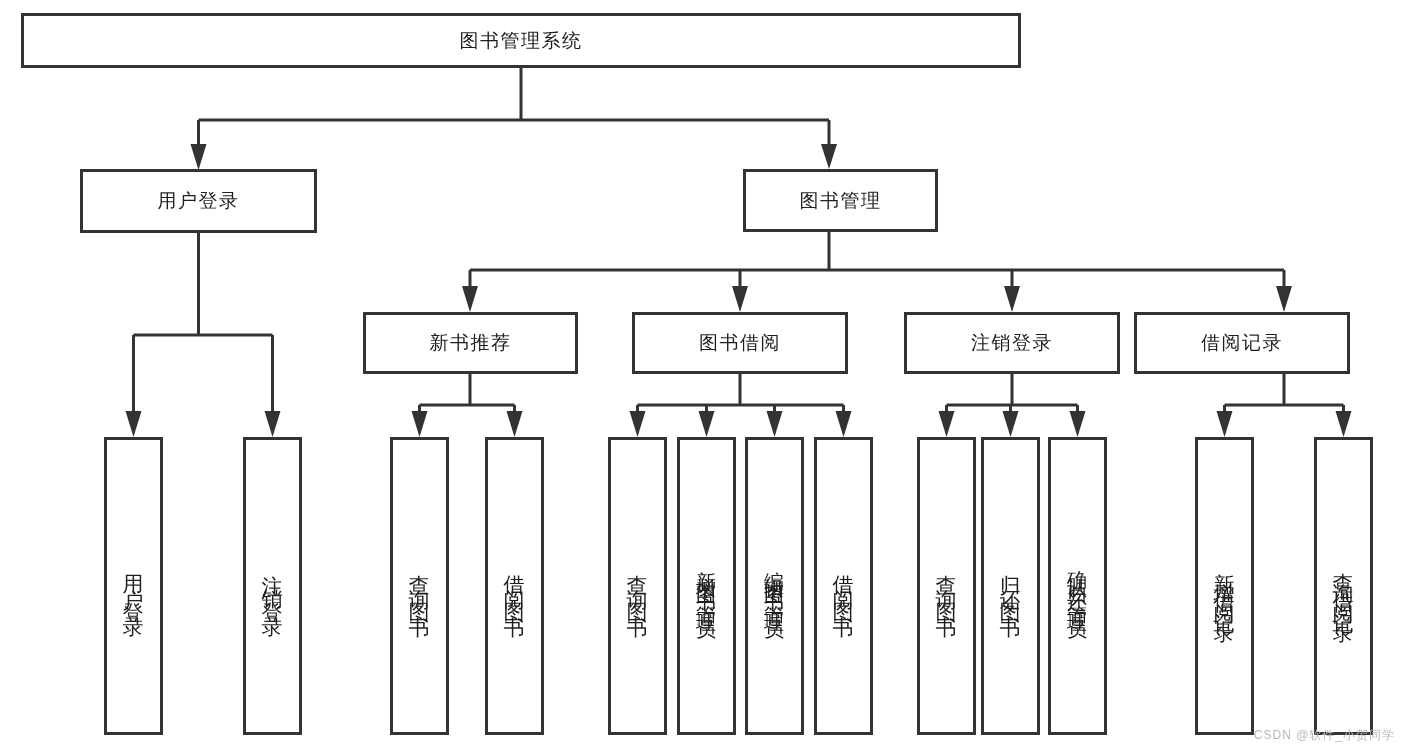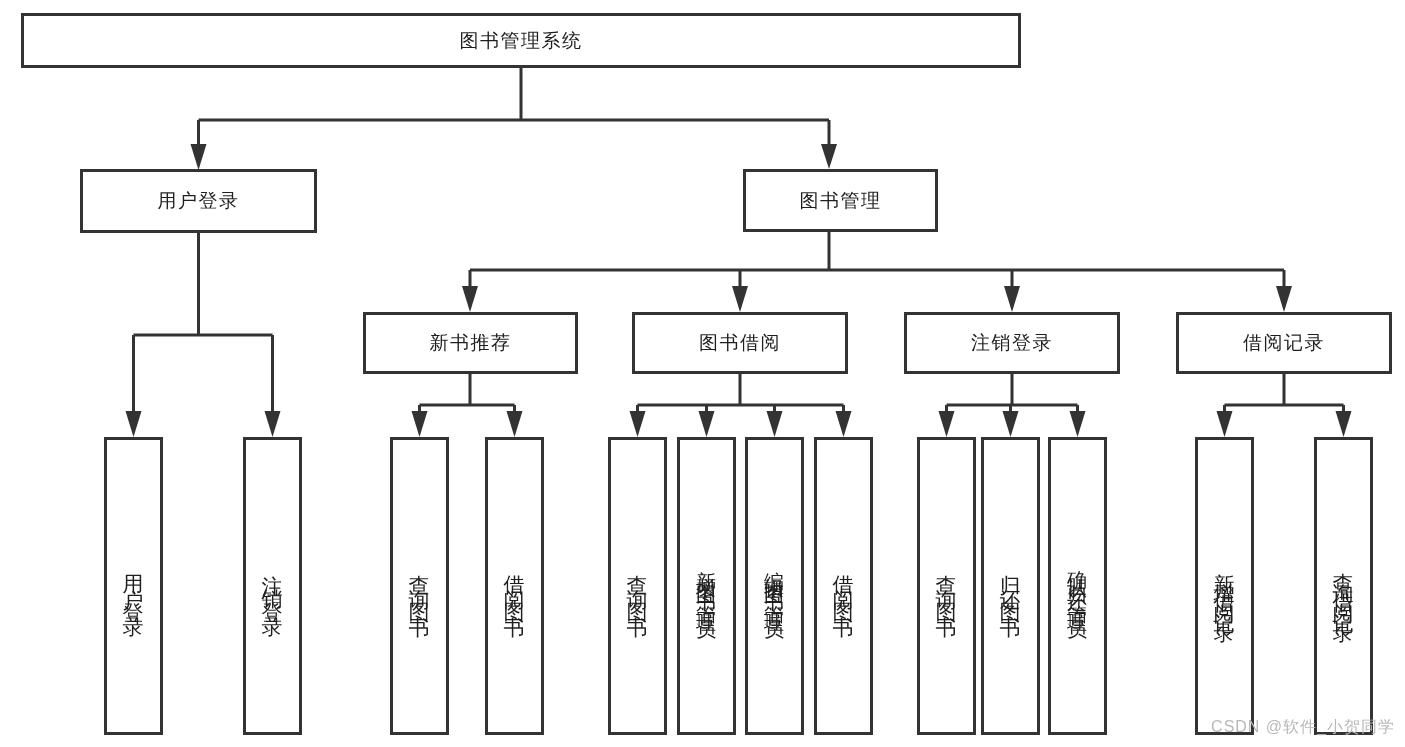--- a/index.html
+++ b/index.html
@@ -63,22 +63,22 @@
     letter-spacing: 14px;
     color: var(--text, #1f1f1f);
     line-height: 1;
     white-space: nowrap;
   }
   .vbox.medium .vtext { letter-spacing: 10px; }
   .vbox.dense .vtext  { font-size: 20px; letter-spacing: 7px; }
   .watermark {
     position: absolute;
     right: 10px;
-    bottom: 9px;
-    font-size: 16px;
+    bottom: 3px;
+    font-size: 12px;
     letter-spacing: 1px;
     color: var(--wm, #b8b8b8);
     white-space: nowrap;
   }
 </style>
 </head>
 <body>
 
 <div class="canvas" style="--line: #333333; --text: #1f1f1f; --bg: #ffffff; --wm: #b8b8b8;">
 
@@ -119,21 +119,21 @@
   </svg>
 
   <div class="hbox" style="left:21px; top:13px; width:1000px; height:55px;">图书管理系统</div>
 
   <div class="hbox" style="left:80px; top:169px; width:237px; height:64px;">用户登录</div>
   <div class="hbox" style="left:711px; top:169px; width:195px; height:63px;margin-left:32px;">图书管理</div>
 
   <div class="hbox" style="left:363px; top:312px; width:215px; height:62px;">新书推荐</div>
   <div class="hbox" style="left:632px; top:312px; width:216px; height:62px;">图书借阅</div>
   <div class="hbox" style="left:904px; top:312px; width:216px; height:62px;">注销登录</div>
-  <div class="hbox" style="left:1176px; top:312px; width:216px; height:62px;">借阅记录</div>
+  <div class="hbox" style="left:1134px; top:312px; width:216px; height:62px;">借阅记录</div>
 
   <div class="vbox" style="left:104px;">
     <span class="vtext">用户登录</span>
   </div>
   <div class="vbox" style="left:243px;">
     <span class="vtext">注销登录</span>
   </div>
 
   <div class="vbox" style="left:390px;">
     <span class="vtext">查询图书</span>

